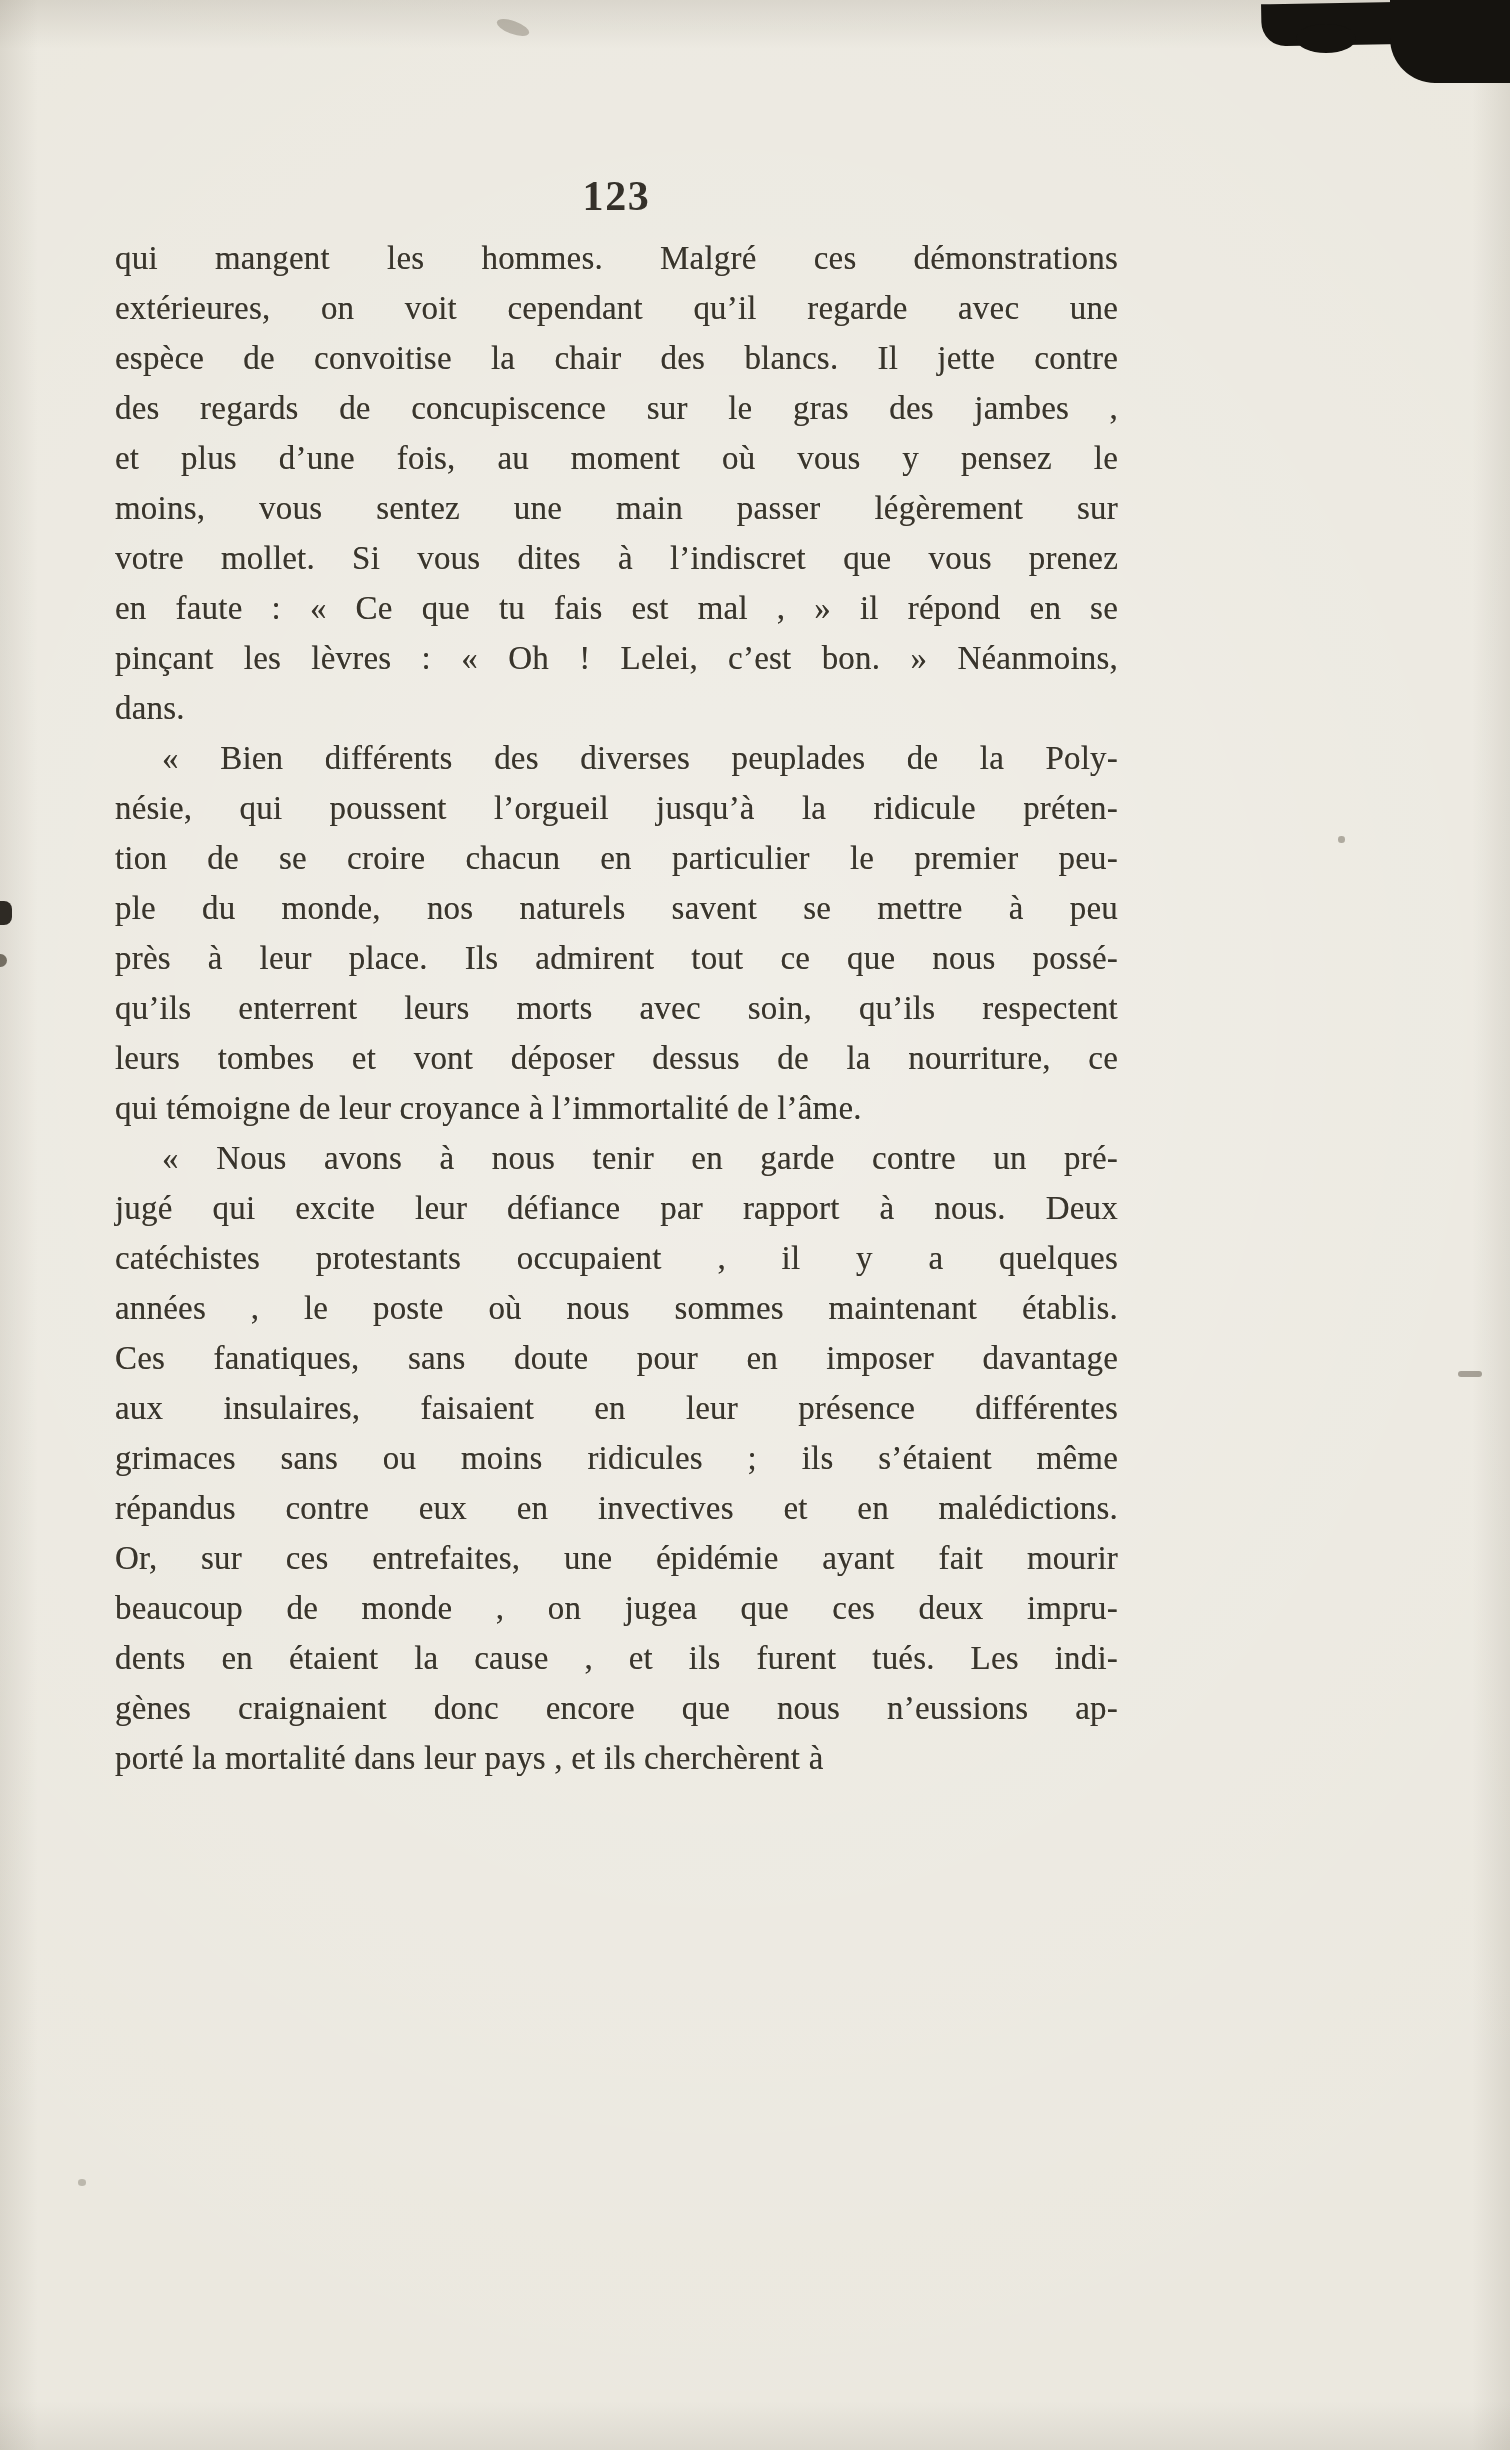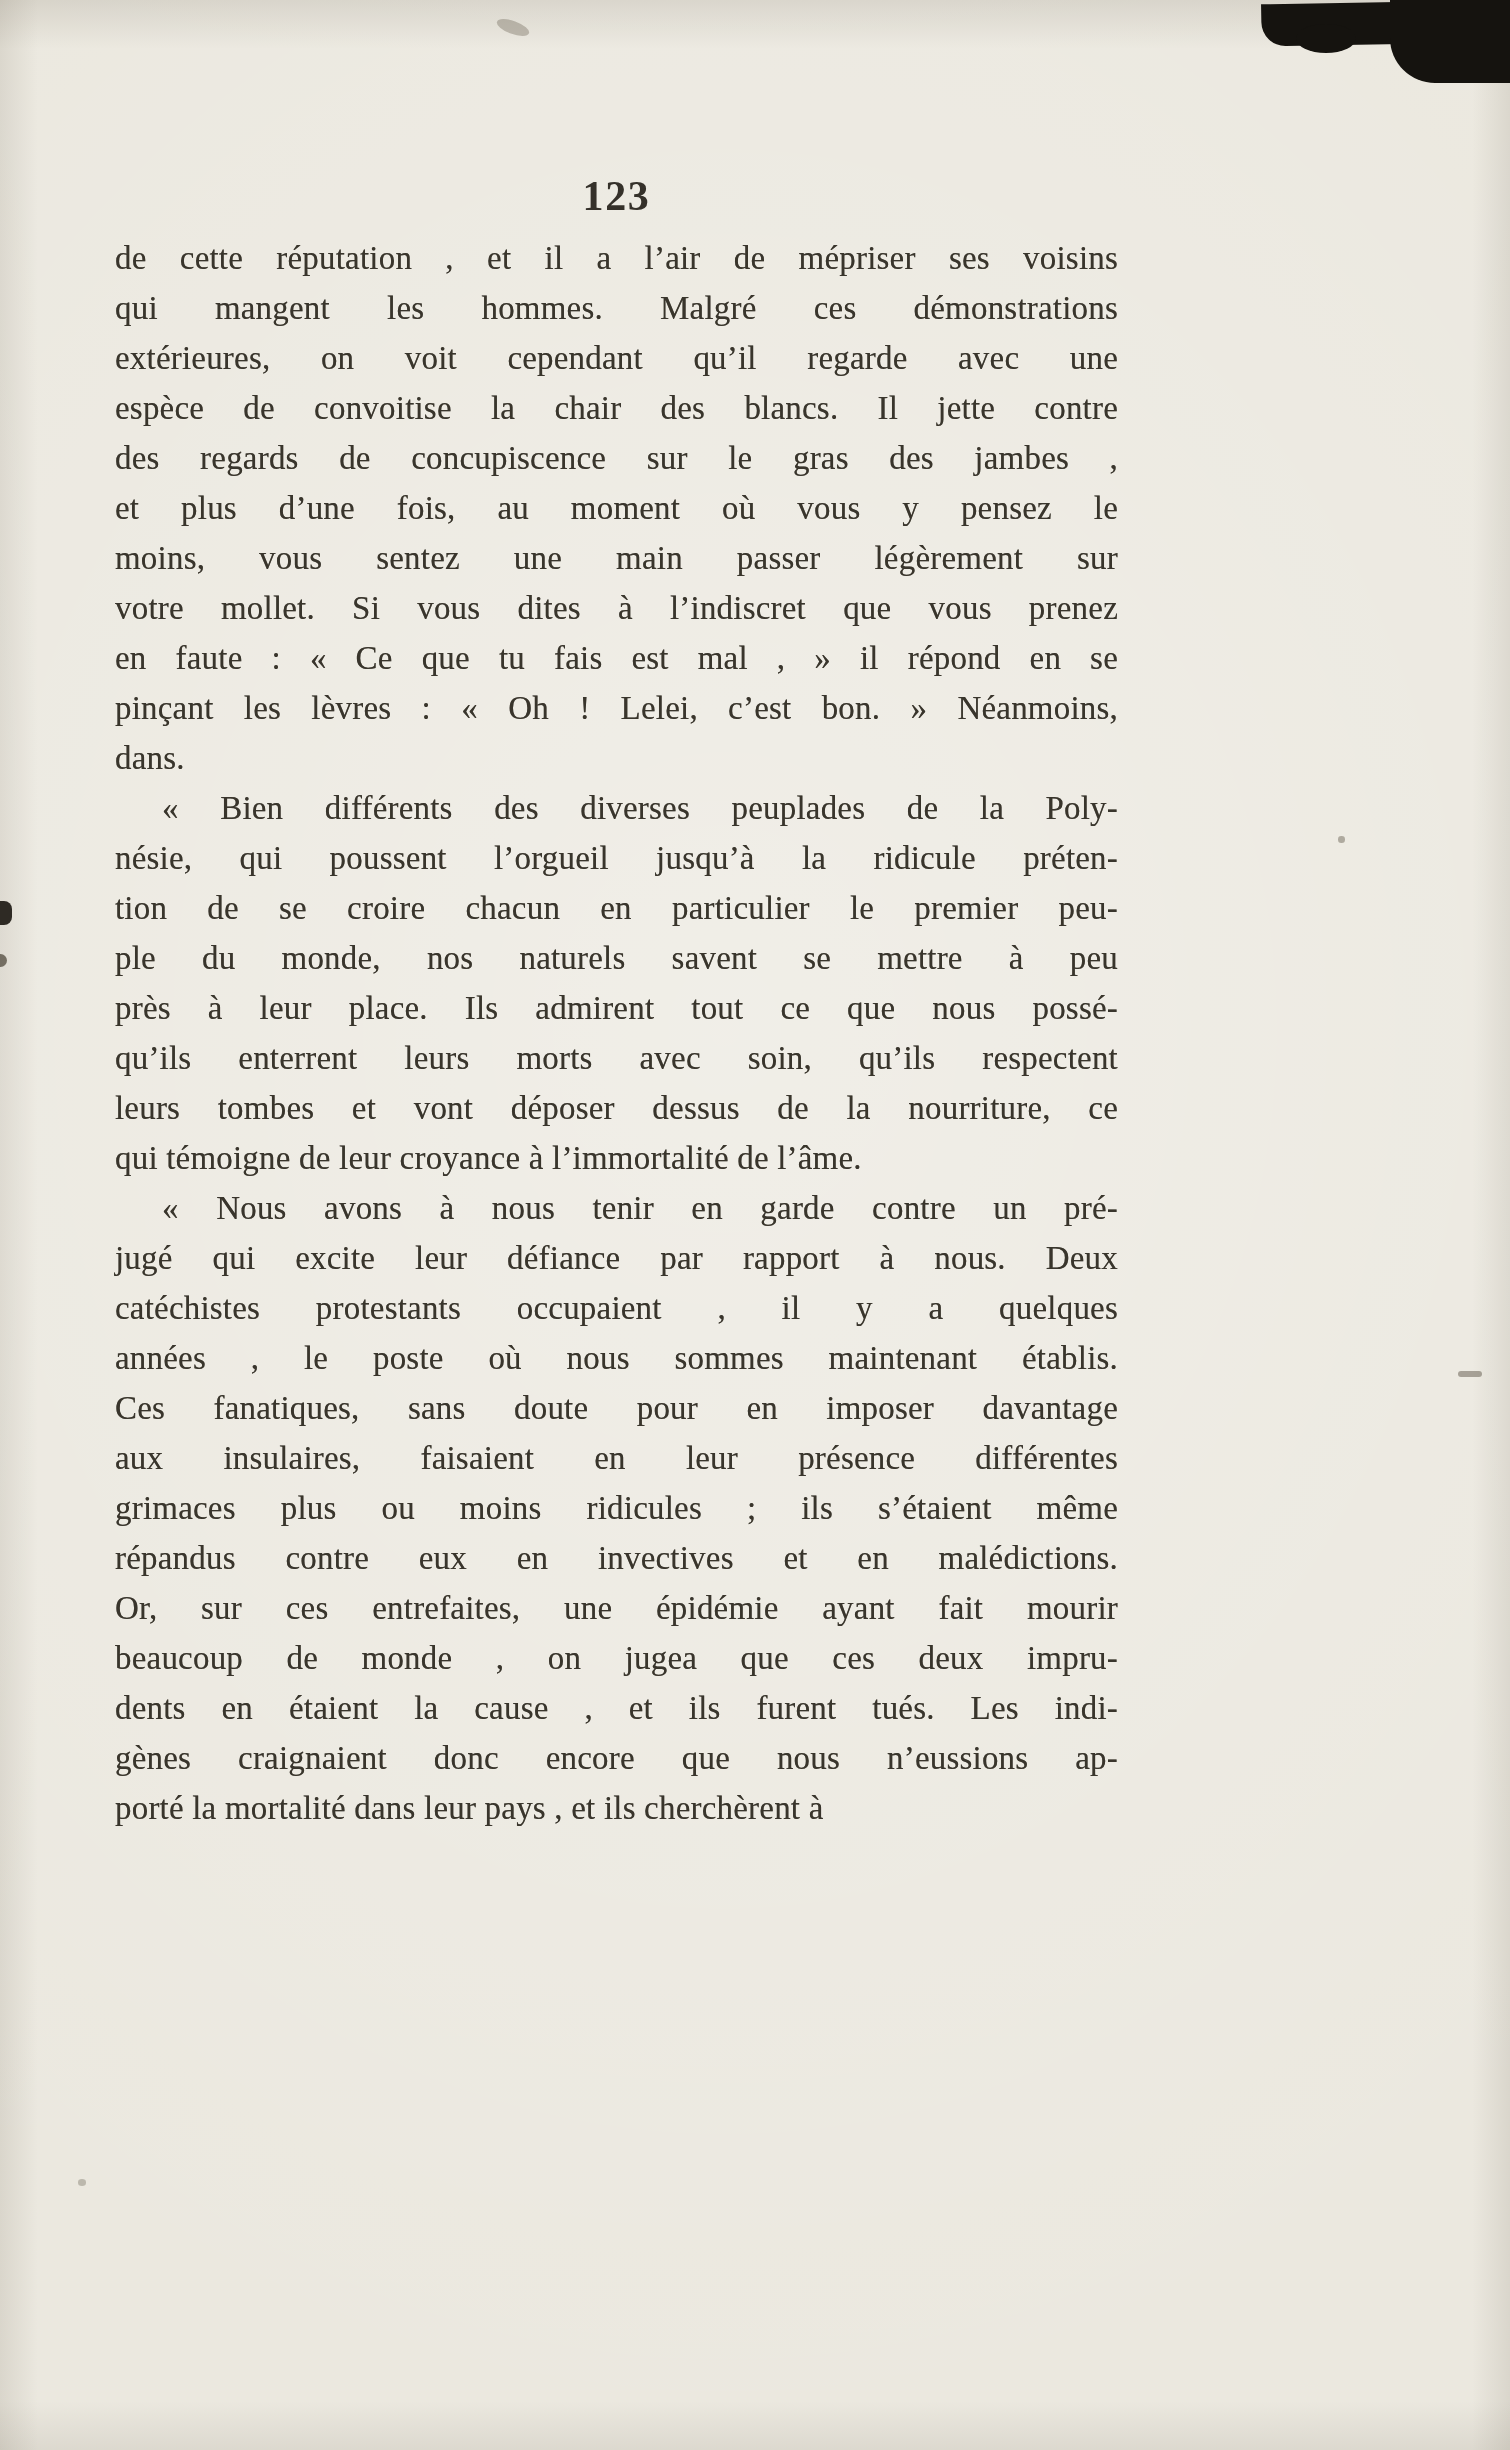--- a/index.html
+++ b/index.html
@@ -90,21 +90,20 @@
 <div class="artifact art-left-1"></div>
 <div class="artifact art-left-2"></div>
 <div class="artifact art-dash-r"></div>
 <div class="artifact art-speck-1"></div>
 <div class="artifact art-speck-2"></div>
 
 <div class="page-number">123</div>
 
 <div class="text-block">
     <div class="paragraph">
-      <div class="line"><span>de cette réputation , et il a l’air de mépriser ses voisins</span></div>
       <div class="line"><span>qui mangent les hommes. Malgré ces démonstrations</span></div>
       <div class="line"><span>extérieures, on voit cependant qu’il regarde avec une</span></div>
       <div class="line"><span>espèce de convoitise la chair des blancs. Il jette contre</span></div>
       <div class="line"><span>des regards de concupiscence sur le gras des jambes ,</span></div>
       <div class="line"><span>et plus d’une fois, au moment où vous y pensez le</span></div>
       <div class="line"><span>moins, vous sentez une main passer légèrement sur</span></div>
       <div class="line"><span>votre mollet. Si vous dites à l’indiscret que vous prenez</span></div>
       <div class="line"><span>en faute : « Ce que tu fais est mal , » il répond en se</span></div>
       <div class="line"><span>pinçant les lèvres : « Oh ! </span><span class="italic">Lelei, c’est bon.</span><span> » Néanmoins,</span></div>
       <div class="line last"><span>dans.</span></div>
@@ -119,21 +118,21 @@
       <div class="line"><span>leurs tombes et vont déposer dessus de la nourriture, ce</span></div>
       <div class="line last"><span>qui témoigne de leur croyance à l’immortalité de l’âme.</span></div>
     </div>
     <div class="paragraph">
       <div class="line indent"><span>« Nous avons à nous tenir en garde contre un pré-</span></div>
       <div class="line"><span>jugé qui excite leur défiance par rapport à nous. Deux</span></div>
       <div class="line"><span>catéchistes protestants occupaient , il y a quelques</span></div>
       <div class="line"><span>années , le poste où nous sommes maintenant établis.</span></div>
       <div class="line"><span>Ces fanatiques, sans doute pour en imposer davantage</span></div>
       <div class="line"><span>aux insulaires, faisaient en leur présence différentes</span></div>
-      <div class="line"><span>grimaces plus ou moins ridicules ; ils s’étaient même</span></div>
+      <div class="line"><span>grimaces sans ou moins ridicules ; ils s’étaient même</span></div>
       <div class="line"><span>répandus contre eux en invectives et en malédictions.</span></div>
       <div class="line"><span>Or, sur ces entrefaites, une épidémie ayant fait mourir</span></div>
       <div class="line"><span>beaucoup de monde , on jugea que ces deux impru-</span></div>
       <div class="line"><span>dents en étaient la cause , et ils furent tués. Les indi-</span></div>
       <div class="line"><span>gènes craignaient donc encore que nous n’eussions ap-</span></div>
       <div class="line last"><span>porté la mortalité dans leur pays , et ils cherchèrent à</span></div>
     </div>
   </div>
 
 

